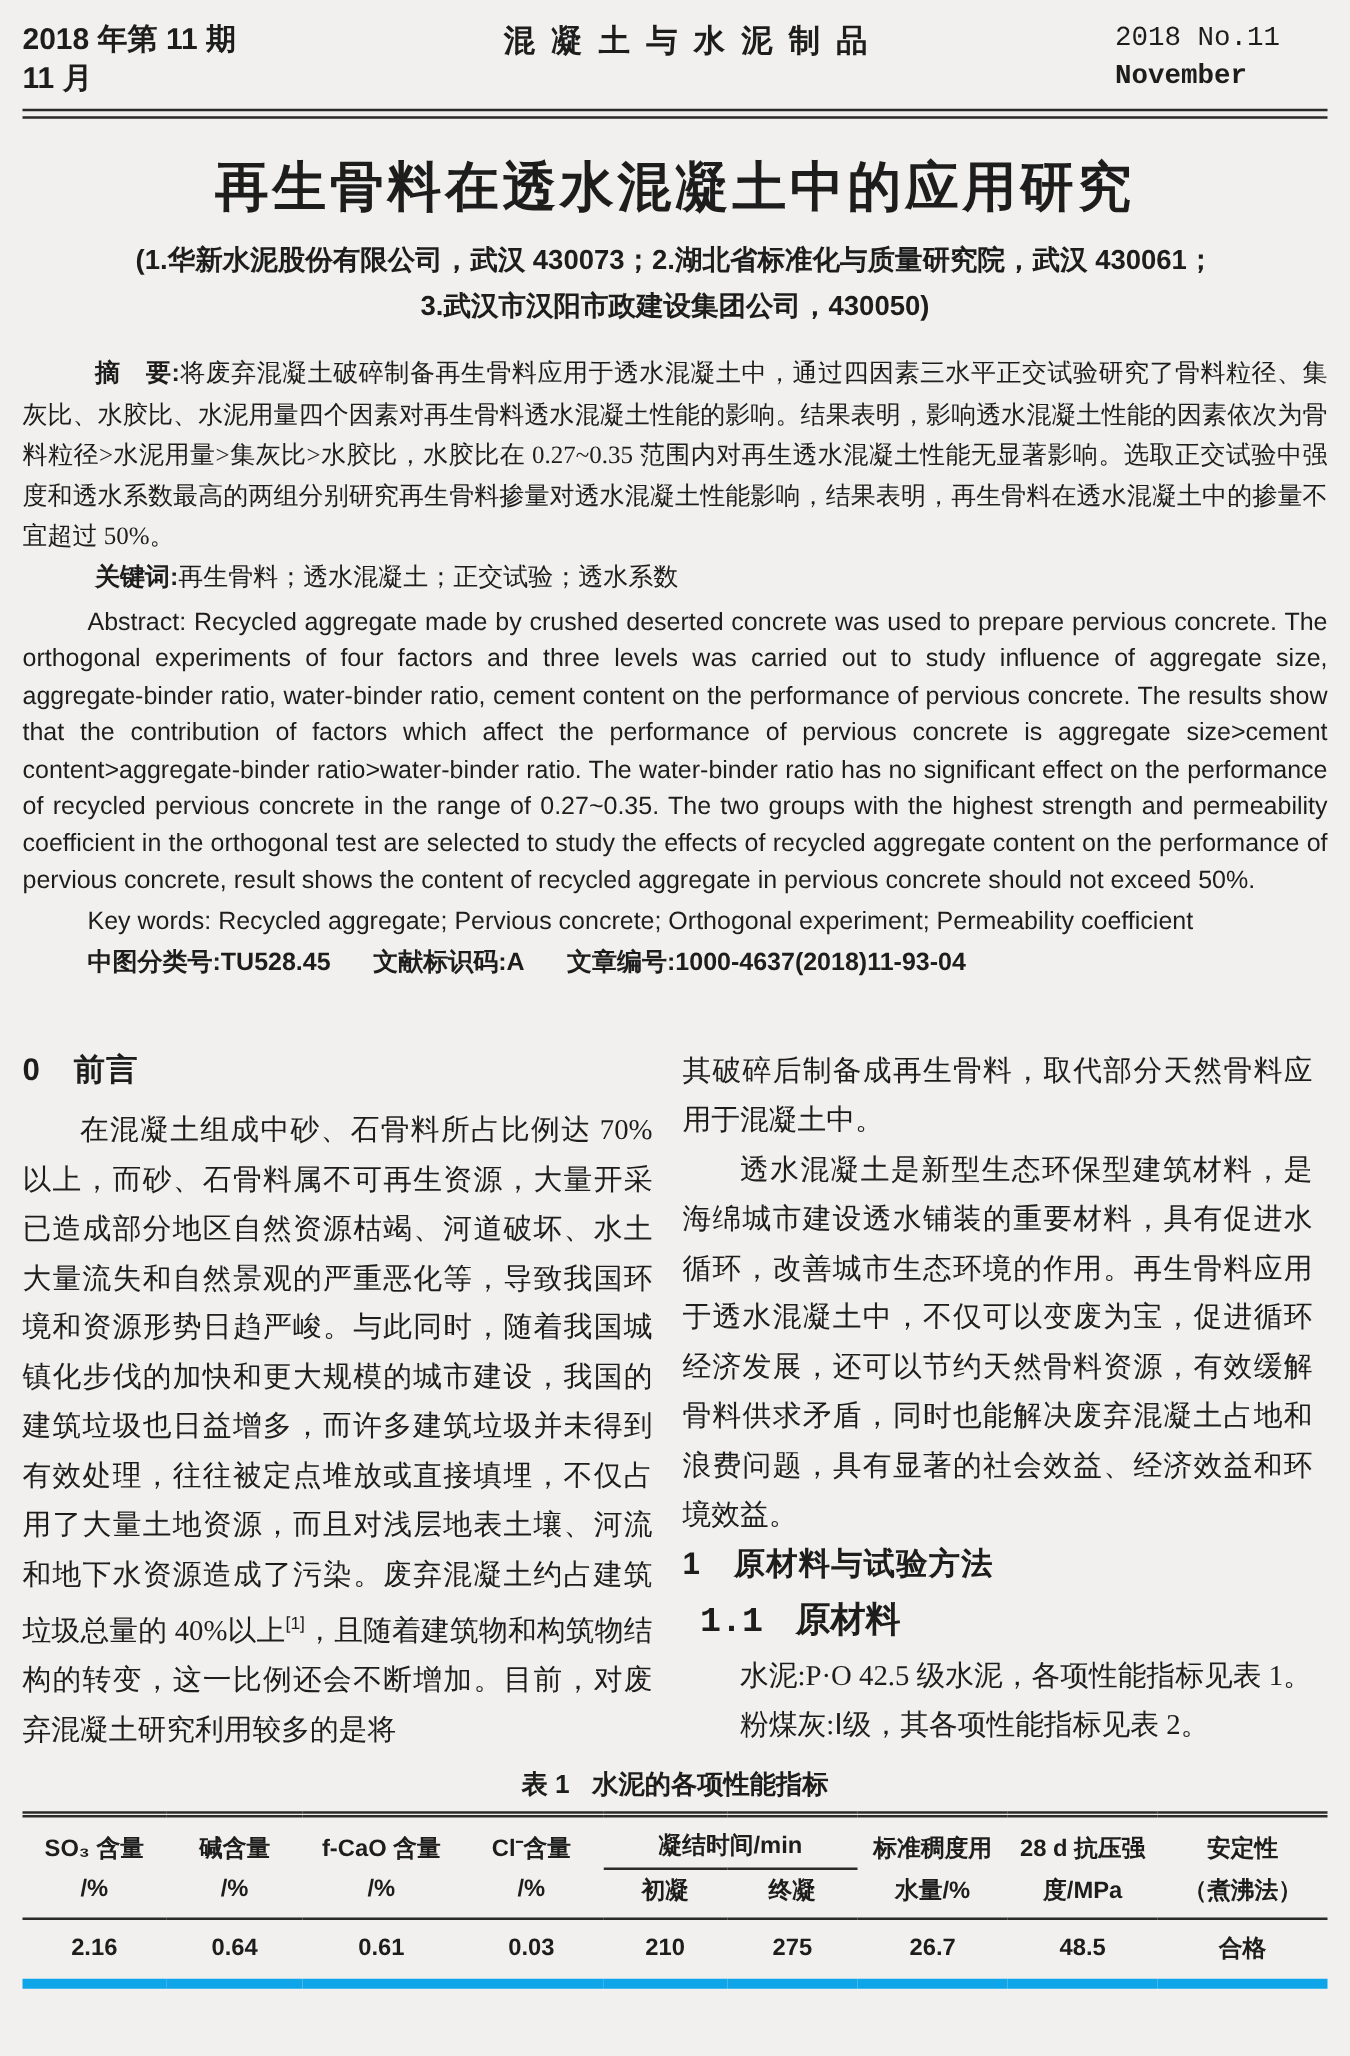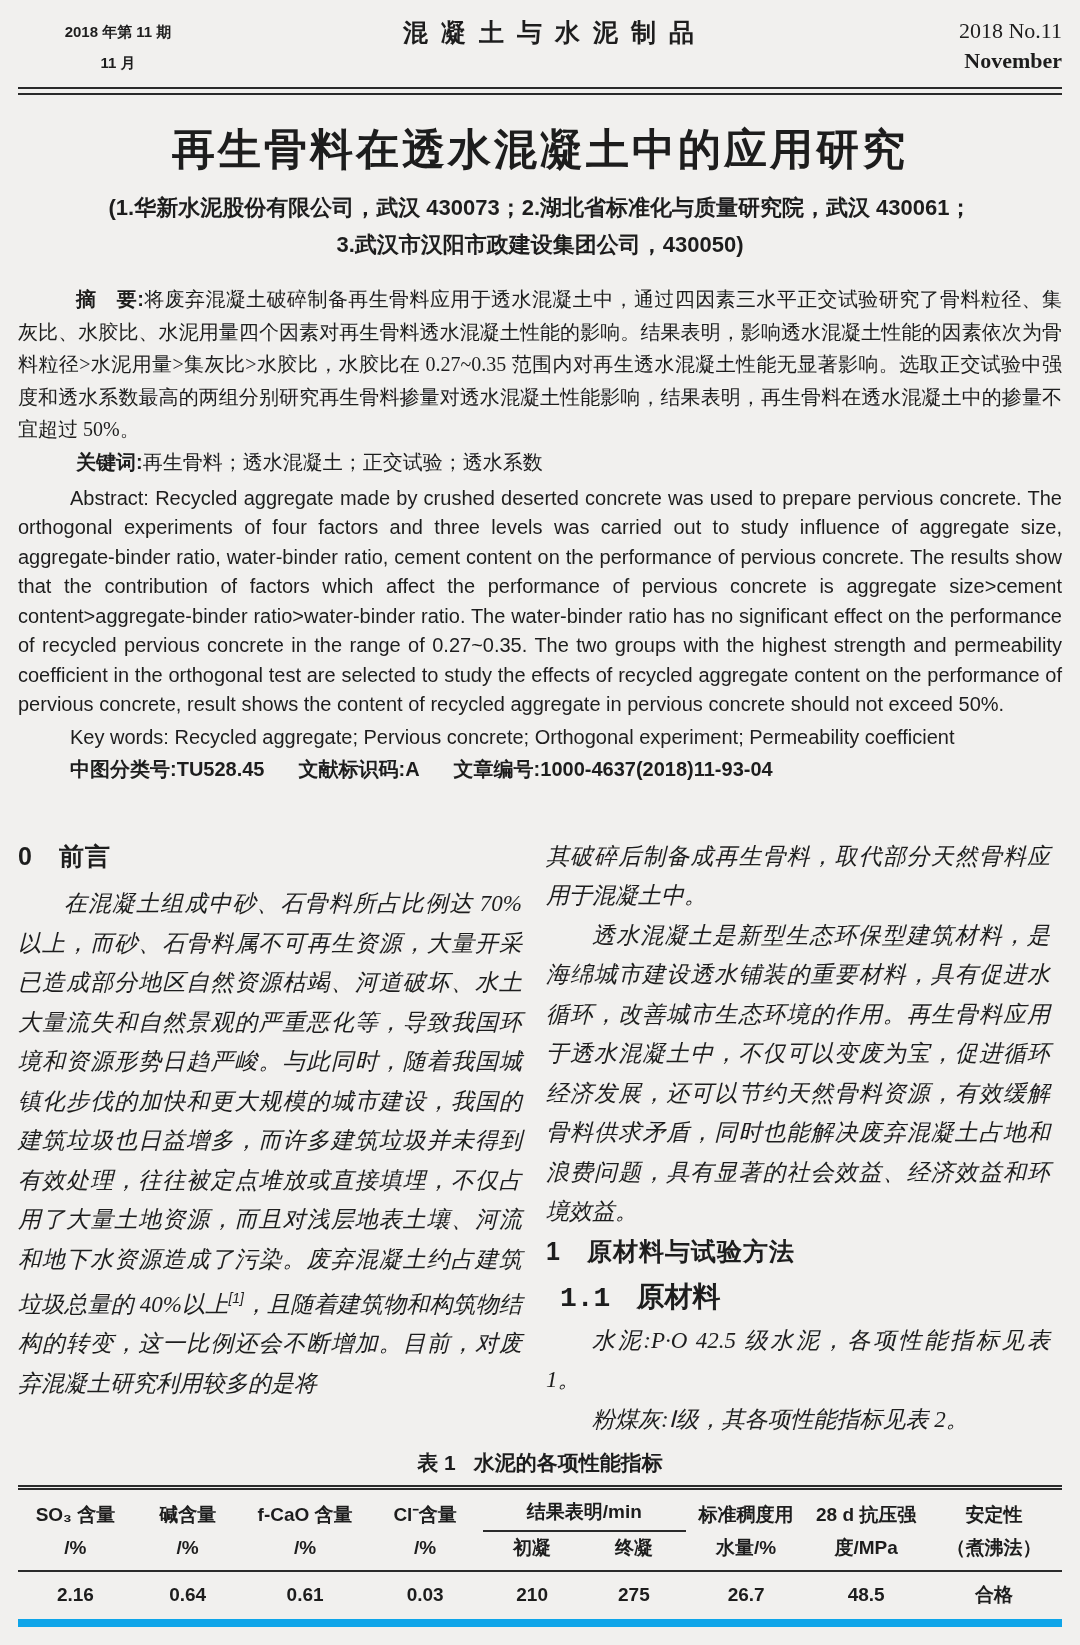--- a/index.html
+++ b/index.html
@@ -7,25 +7,25 @@
     width: 1080px; height: 1645px;
     background: #f1f0ee;
     color: #1d1d1d;
     font-family: "Liberation Serif", serif;
     overflow: hidden;
   }
   .page { padding: 16px 18px 0 18px; }
 
   
   .masthead { display: flex; align-items: flex-start; }
-  .mh-left { width: 200px; text-align: center; font-size: 15px; line-height: 31px; font-weight: 600; font-family: "Liberation Sans", sans-serif; }
+  .mh-left { width: 200px; font-size: 24px; line-height: 31px; font-weight: 600; font-family: "Liberation Sans", sans-serif; }
   .mh-center { flex: 1; text-align: center; }
   .mh-center .cn { font-size: 25px; font-weight: 600; letter-spacing: 13px; font-family: "Liberation Serif", serif; }
   .mh-center .en { font-size: 21px; letter-spacing: 1.5px; word-spacing: 10px; margin-top: 7px; font-weight: 600; }
-  .mh-right { width: 170px; text-align: right; font-size: 22px; line-height: 30px; font-family: Liberation Serif, serif; }
+  .mh-right { width: 170px; text-align: left; font-size: 22px; line-height: 30px; font-family: Liberation Mono, monospace; }
   .mh-right .l2 { font-weight: 700; }
   .rule-double { margin-top: 9px; height: 4px; border-top: 2px solid #2a2a2a; border-bottom: 2px solid #2a2a2a; }
 
   
   .title { margin-top: 26px; text-align: center; font-size: 43px; font-weight: 700; letter-spacing: 3px; font-family: "Liberation Sans", sans-serif; }
   .authors { margin-top: 24px; text-align: center; font-size: 25px; letter-spacing: 1px; }
   .authors sup { font-size: 15px; font-weight: 700; font-family: "Liberation Sans", sans-serif; }
   .affil { margin-top: 10px; text-align: center; font-size: 22px; line-height: 37px; font-weight: 600; font-family: "Liberation Sans", sans-serif; }
 
   
@@ -36,21 +36,21 @@
   .abs-en { font-family: "Liberation Sans", sans-serif; font-size: 20px; line-height: 29.5px; text-align: justify; text-indent: 2.6em; margin: 6px 0 0 0; }
   .kw-en { font-family: "Liberation Sans", sans-serif; font-size: 20px; line-height: 30px; text-indent: 2.6em; margin: 2px 0 0 0; }
   .meta { font-family: "Liberation Sans", sans-serif; font-weight: 700; font-size: 20px; text-indent: 2.6em; margin: 4px 0 0 0; }
   .meta span { margin-right: 34px; }
 
   
   .body-cols { display: flex; gap: 24px; margin-top: 54px; }
   .col { width: 504px; font-size: 23px; line-height: 39.5px; text-align: justify; }
   .col h2 { font-family: "Liberation Sans", sans-serif; font-size: 25px; font-weight: 700; margin: 0 0 8px 0; letter-spacing: 1px; }
   .col h3 { font-family: Liberation Mono, monospace; font-size: 28px; font-weight: 700; margin: 2px 0 2px 14px; }
-  .col p { margin: 0; text-indent: 2em; font-style: italic; }
+  .col p { margin: 0; text-indent: 2em; }
   .col p.noindent { text-indent: 0; }
   .heading-num { margin-right: 26px; }
   sup.ref { font-size: 14px; font-family: "Liberation Sans", sans-serif; }
 
   
   .tablewrap { margin-top: 10px; }
   .tcaption { text-align: center; font-weight: 700; font-size: 21px; margin-bottom: 8px; }
   .tcaption .cap-label { margin-right: 18px; font-family: "Liberation Sans", sans-serif; }
   table.perf { width: 100%; border-collapse: collapse; border-top: 5px double #2b2b2b; border-bottom: 8px solid #0ea5e9; font-family: "Liberation Sans", sans-serif; }
   table.perf th, table.perf td { text-align: center; font-size: 19px; font-weight: 600; }
@@ -125,21 +125,21 @@
           <col style="width:11.5%">
           <col style="width:11.5%">
           <col style="width:13%">
       </colgroup>
       <tbody>
           <tr class="h1">
         <th>SO₃ 含量</th>
         <th>碱含量</th>
         <th>f-CaO 含量</th>
         <th>Cl⁻含量</th>
-        <th class="grp" colspan="2">结果表明/min</th>
+        <th class="grp" colspan="2">凝结时间/min</th>
         <th>标准稠度用</th>
         <th>28 d 抗压强</th>
         <th>安定性</th>
       </tr>
       <tr class="h2">
         <th>/%</th>
         <th>/%</th>
         <th>/%</th>
         <th>/%</th>
         <th>初凝</th>

